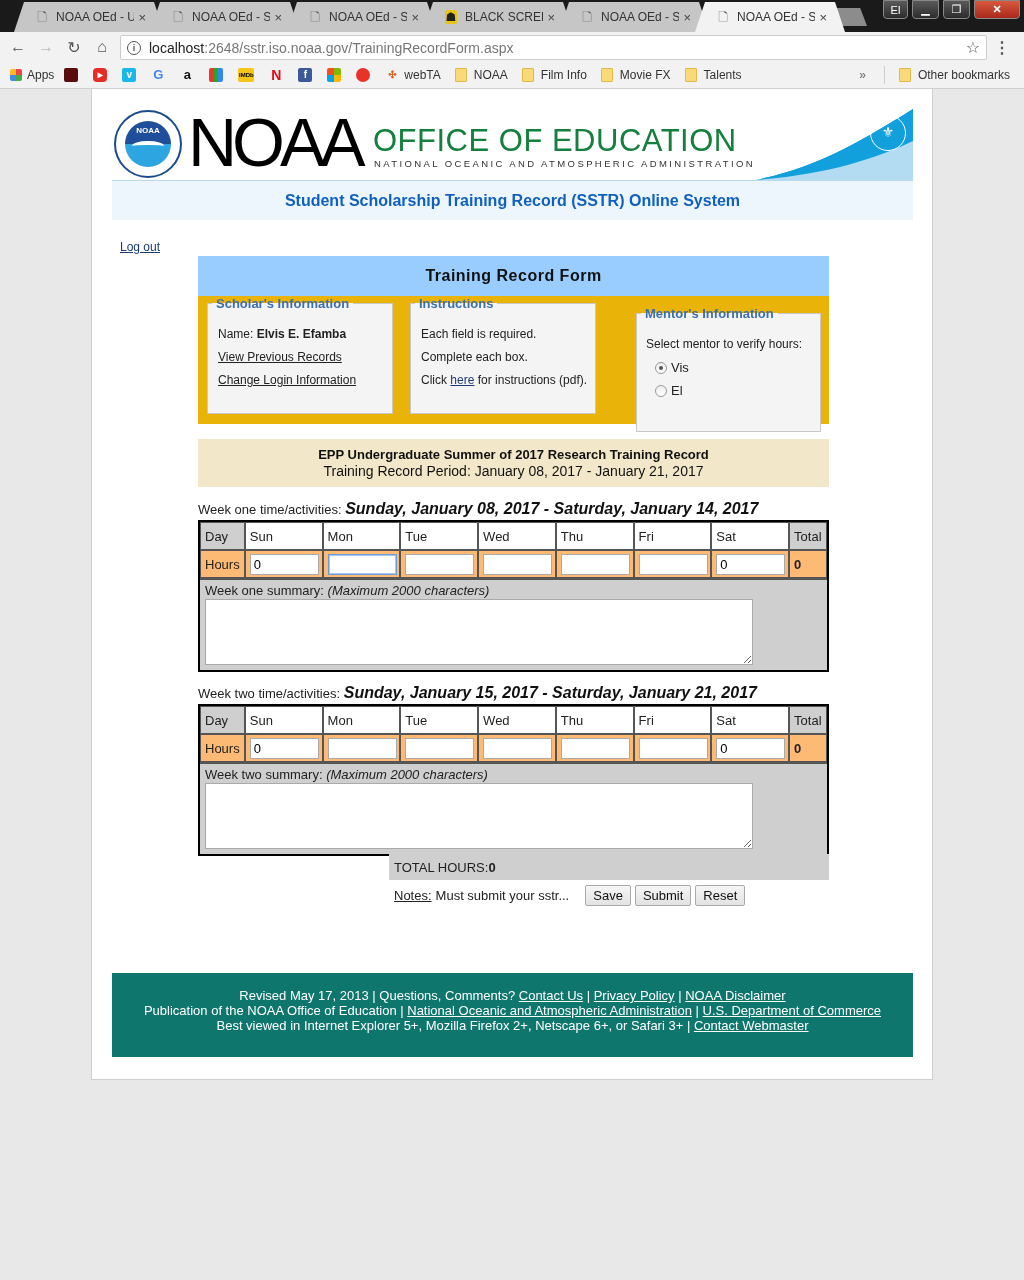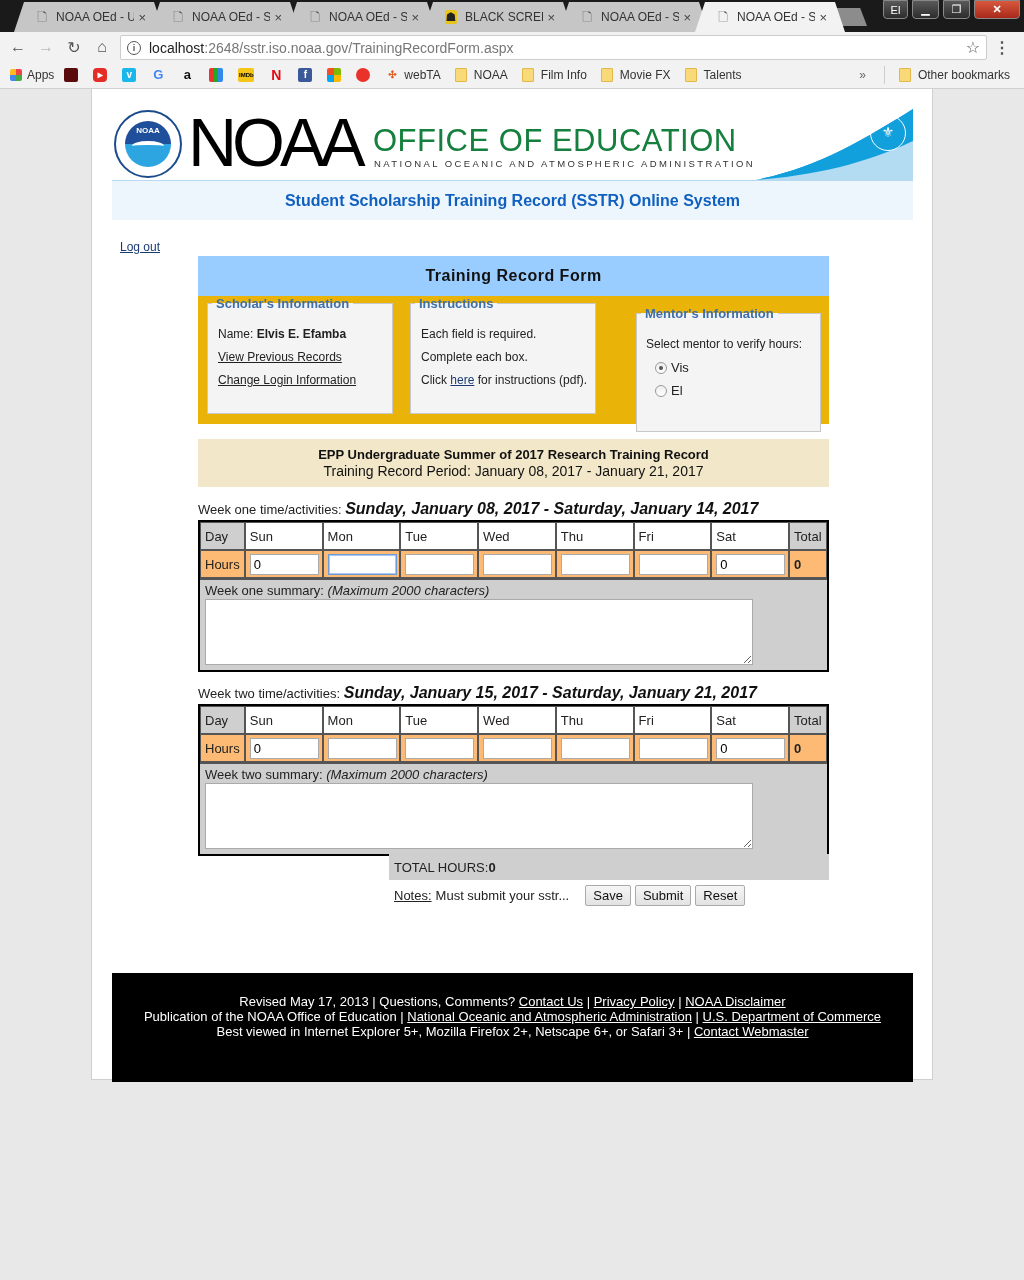--- a/index.html
+++ b/index.html
@@ -190,22 +190,22 @@
     background: #cfcfcf; font-size: 13px; display: flex; align-items: center; padding-left: 5px;
   }
   .notes-row { position: absolute; left: 302px; top: 796px; display: flex; align-items: center; font-size: 13px; }
   .notes-row .notes-text { margin-left: 4px; margin-right: 16px; }
   .btn {
     height: 21px; padding: 0 7px; margin-right: 4px; border: 1px solid #aaa; border-radius: 2px;
     background: linear-gradient(#f6f6f6, #e2e2e2); font-family: "Liberation Sans", sans-serif; font-size: 13px; color: #111;
   }
 
   .footer {
-    position: absolute; left: 20px; top: 884px; width: 801px; height: 109px;
-    background: #000000; color: #fff; text-align: center; font-size: 13px; line-height: 15px; padding-top: 21px;
+    position: absolute; left: 20px; top: 884px; width: 801px; height: 84px;
+    background: #0f766e; color: #fff; text-align: center; font-size: 13px; line-height: 15px; padding-top: 15px;
   }
   .footer .flink { color: #fff; text-decoration: underline; }
 </style>
 </head>
 <body>
 
 <div class="tabstrip">
   <div class="tab" style="left:14px">
     <span class="tab-icon">🗋</span>
     <span class="tab-title">NOAA OEd - U</span>

